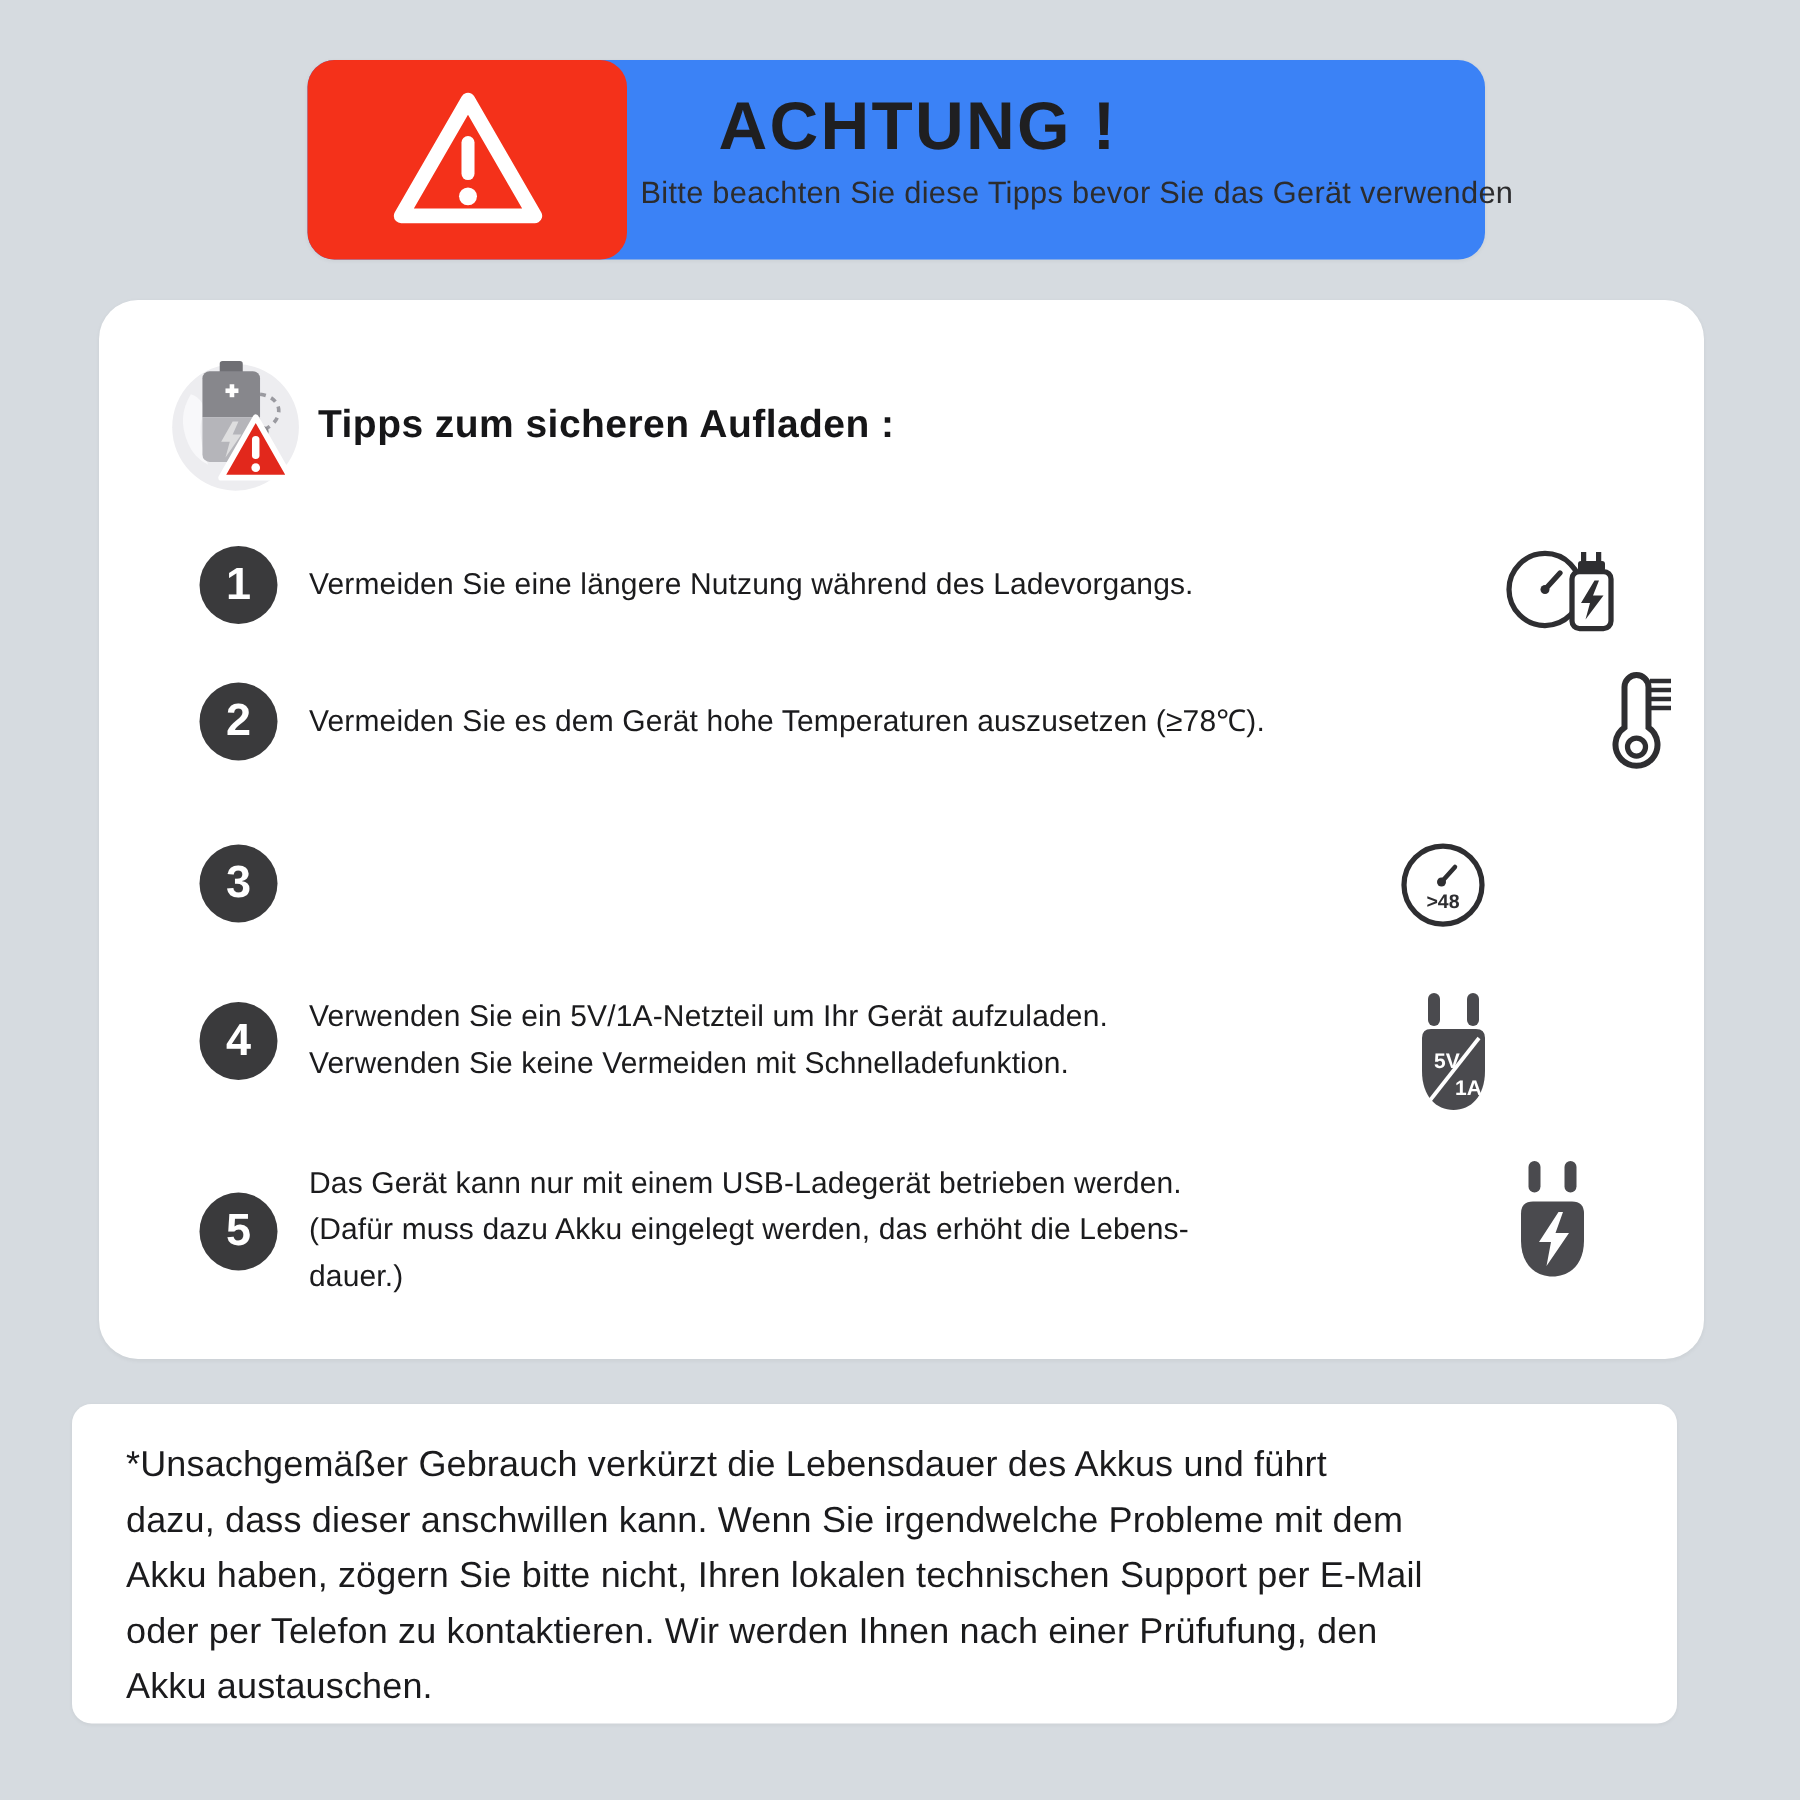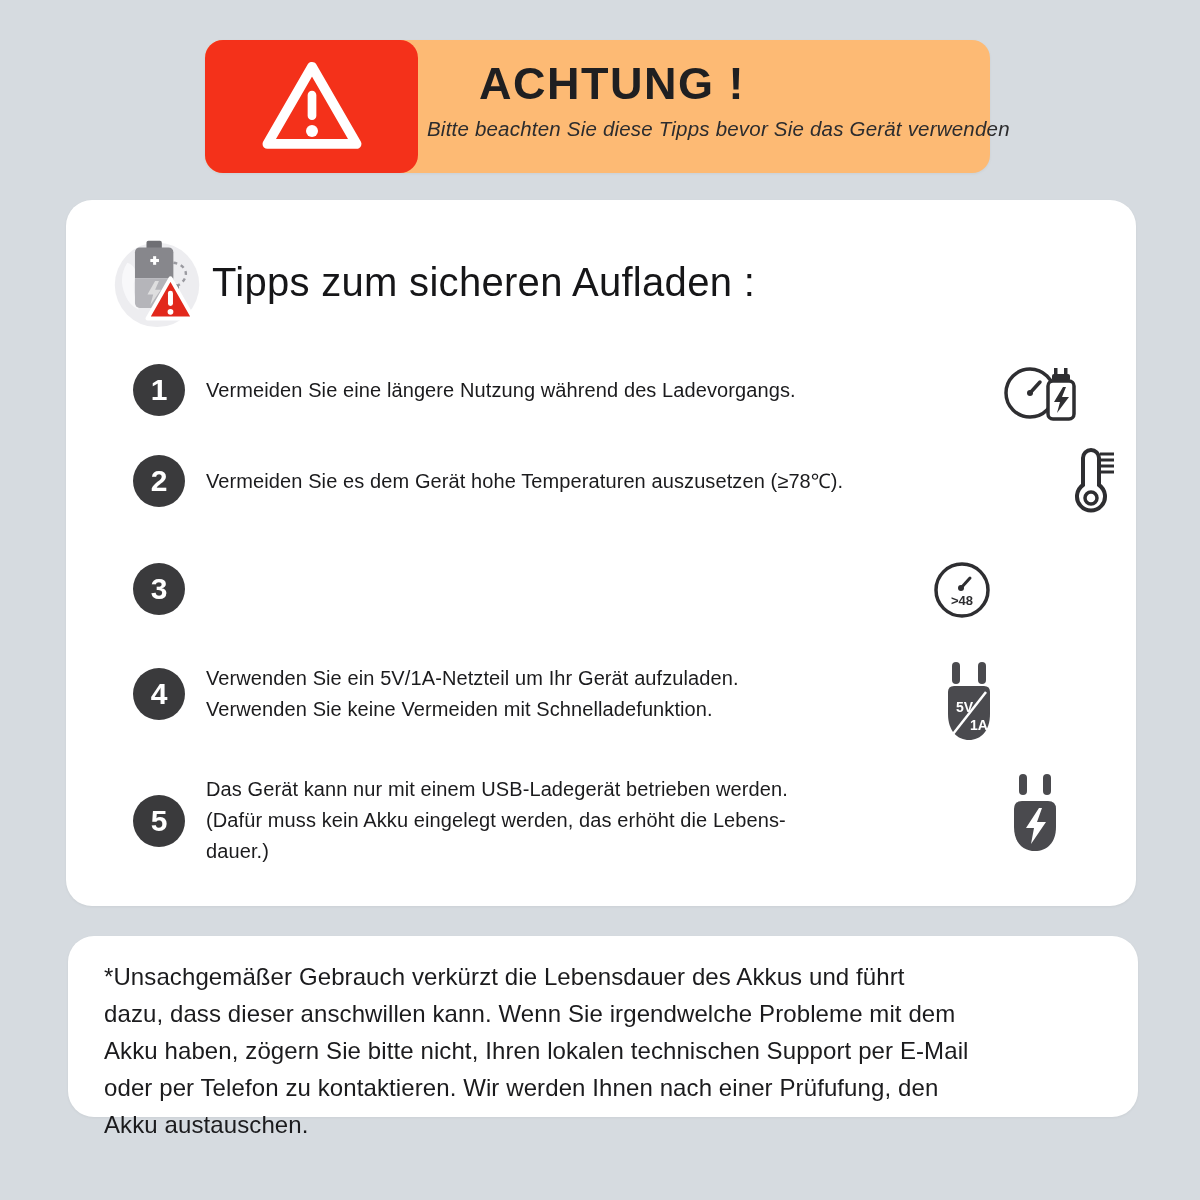--- a/index.html
+++ b/index.html
@@ -10,54 +10,54 @@
     color: #1d1d1f;
     position: relative;
     overflow: hidden;
   }
   .canvas { position: absolute; inset: 0; }
 
   
   .banner {
     position: absolute; left: 205px; top: 40px;
     width: 785px; height: 133px;
-    background: #fdba74; border-radius: 18px;
+    background: #3b82f6; border-radius: 18px;
     box-shadow: 0 1px 3px rgba(0,0,0,0.05);
   }
   .banner-red {
     position: absolute; left: 0; top: 0;
     width: 213px; height: 133px;
     border-radius: 18px;
     display: flex; align-items: center; justify-content: center;
   }
   .banner-text { position: absolute; left: 222px; top: 18px; width: 548px; }
   .banner-title {
     font-size: 45px; font-weight: bold; letter-spacing: 1.5px;
     color: #1f1f21; margin-left: 52px; white-space: nowrap;
   }
   .banner-subtitle {
     margin-top: 7px; font-size: 20.5px; color: #2c2c2e;
-    letter-spacing: 0.2px; white-space: nowrap; font-style: italic;
+    letter-spacing: 0.2px; white-space: nowrap;
   }
 
   
   .card {
     position: absolute; background: #ffffff; border-radius: 26px;
     box-shadow: 0 1px 3px rgba(0,0,0,0.05);
   }
   .tips-card { left: 66px; top: 200px; width: 1070px; height: 706px; }
-  .footnote-card { left: 68px; top: 936px; width: 1070px; height: 181px; }
+  .footnote-card { left: 48px; top: 936px; width: 1070px; height: 213px; border-radius: 13px; }
 
   
   .tips-header {
     position: absolute; left: 44px; top: 34px; height: 96px;
     display: flex; align-items: center; gap: 2px;
   }
   .tips-title {
-    font-size: 40px; font-weight: normal; color: #161618;
+    font-size: 26px; font-weight: bold; color: #161618;
     letter-spacing: 0.3px; white-space: nowrap; padding-left: 4px;
   }
 
   
   .tip {
     position: absolute; left: 67px;
     display: flex; align-items: center; gap: 21px;
   }
   .tip-num {
     flex: 0 0 auto;
@@ -170,21 +170,21 @@
       <rect x="38" y="2" width="8" height="22" rx="4" fill="#4a4a4e"></rect>
       <path d="M8 32 q0 -6 6 -6 h30 q6 0 6 6 v22 c0 17 -9.5 26 -21 26 c-11.5 0 -21 -9 -21 -26 z" fill="#4a4a4e"></path>
       <line x1="13" y1="74" x2="46" y2="32" stroke="#ffffff" stroke-width="2.5"></line>
       <text x="16" y="52" font-family="Liberation Sans, sans-serif" font-size="14" font-weight="bold" fill="#ffffff">5V</text>
       <text x="30" y="70" font-family="Liberation Sans, sans-serif" font-size="14" font-weight="bold" fill="#ffffff">1A</text>
     </svg>
 
     <div class="tip" style="top:574px; min-height:93px;">
       <div class="tip-num">5</div>
       <div class="tip-text">Das Gerät kann nur mit einem USB-Ladegerät betrieben werden.
-(Dafür muss kein Akku eingelegt werden, das erhöht die Lebens-
+(Dafür muss dazu Akku eingelegt werden, das erhöht die Lebens-
 dauer.)</div>
     </div>
     <svg class="tip-icon" style="left:940px; top:572px;" width="58" height="84" viewBox="0 0 58 84">
       <rect x="13" y="2" width="8" height="21" rx="4" fill="#4a4a4e"></rect>
       <rect x="37" y="2" width="8" height="21" rx="4" fill="#4a4a4e"></rect>
       <path d="M8 37 q0 -8 8 -8 h26 q8 0 8 8 v18 c0 16 -9.5 24 -21 24 c-11.5 0 -21 -8 -21 -24 z" fill="#4a4a4e"></path>
       <path d="M33 36 L20 56 H28 L25 72 L40 50 H31 L36 36 Z" fill="#ffffff"></path>
     </svg>
 
   </div>

